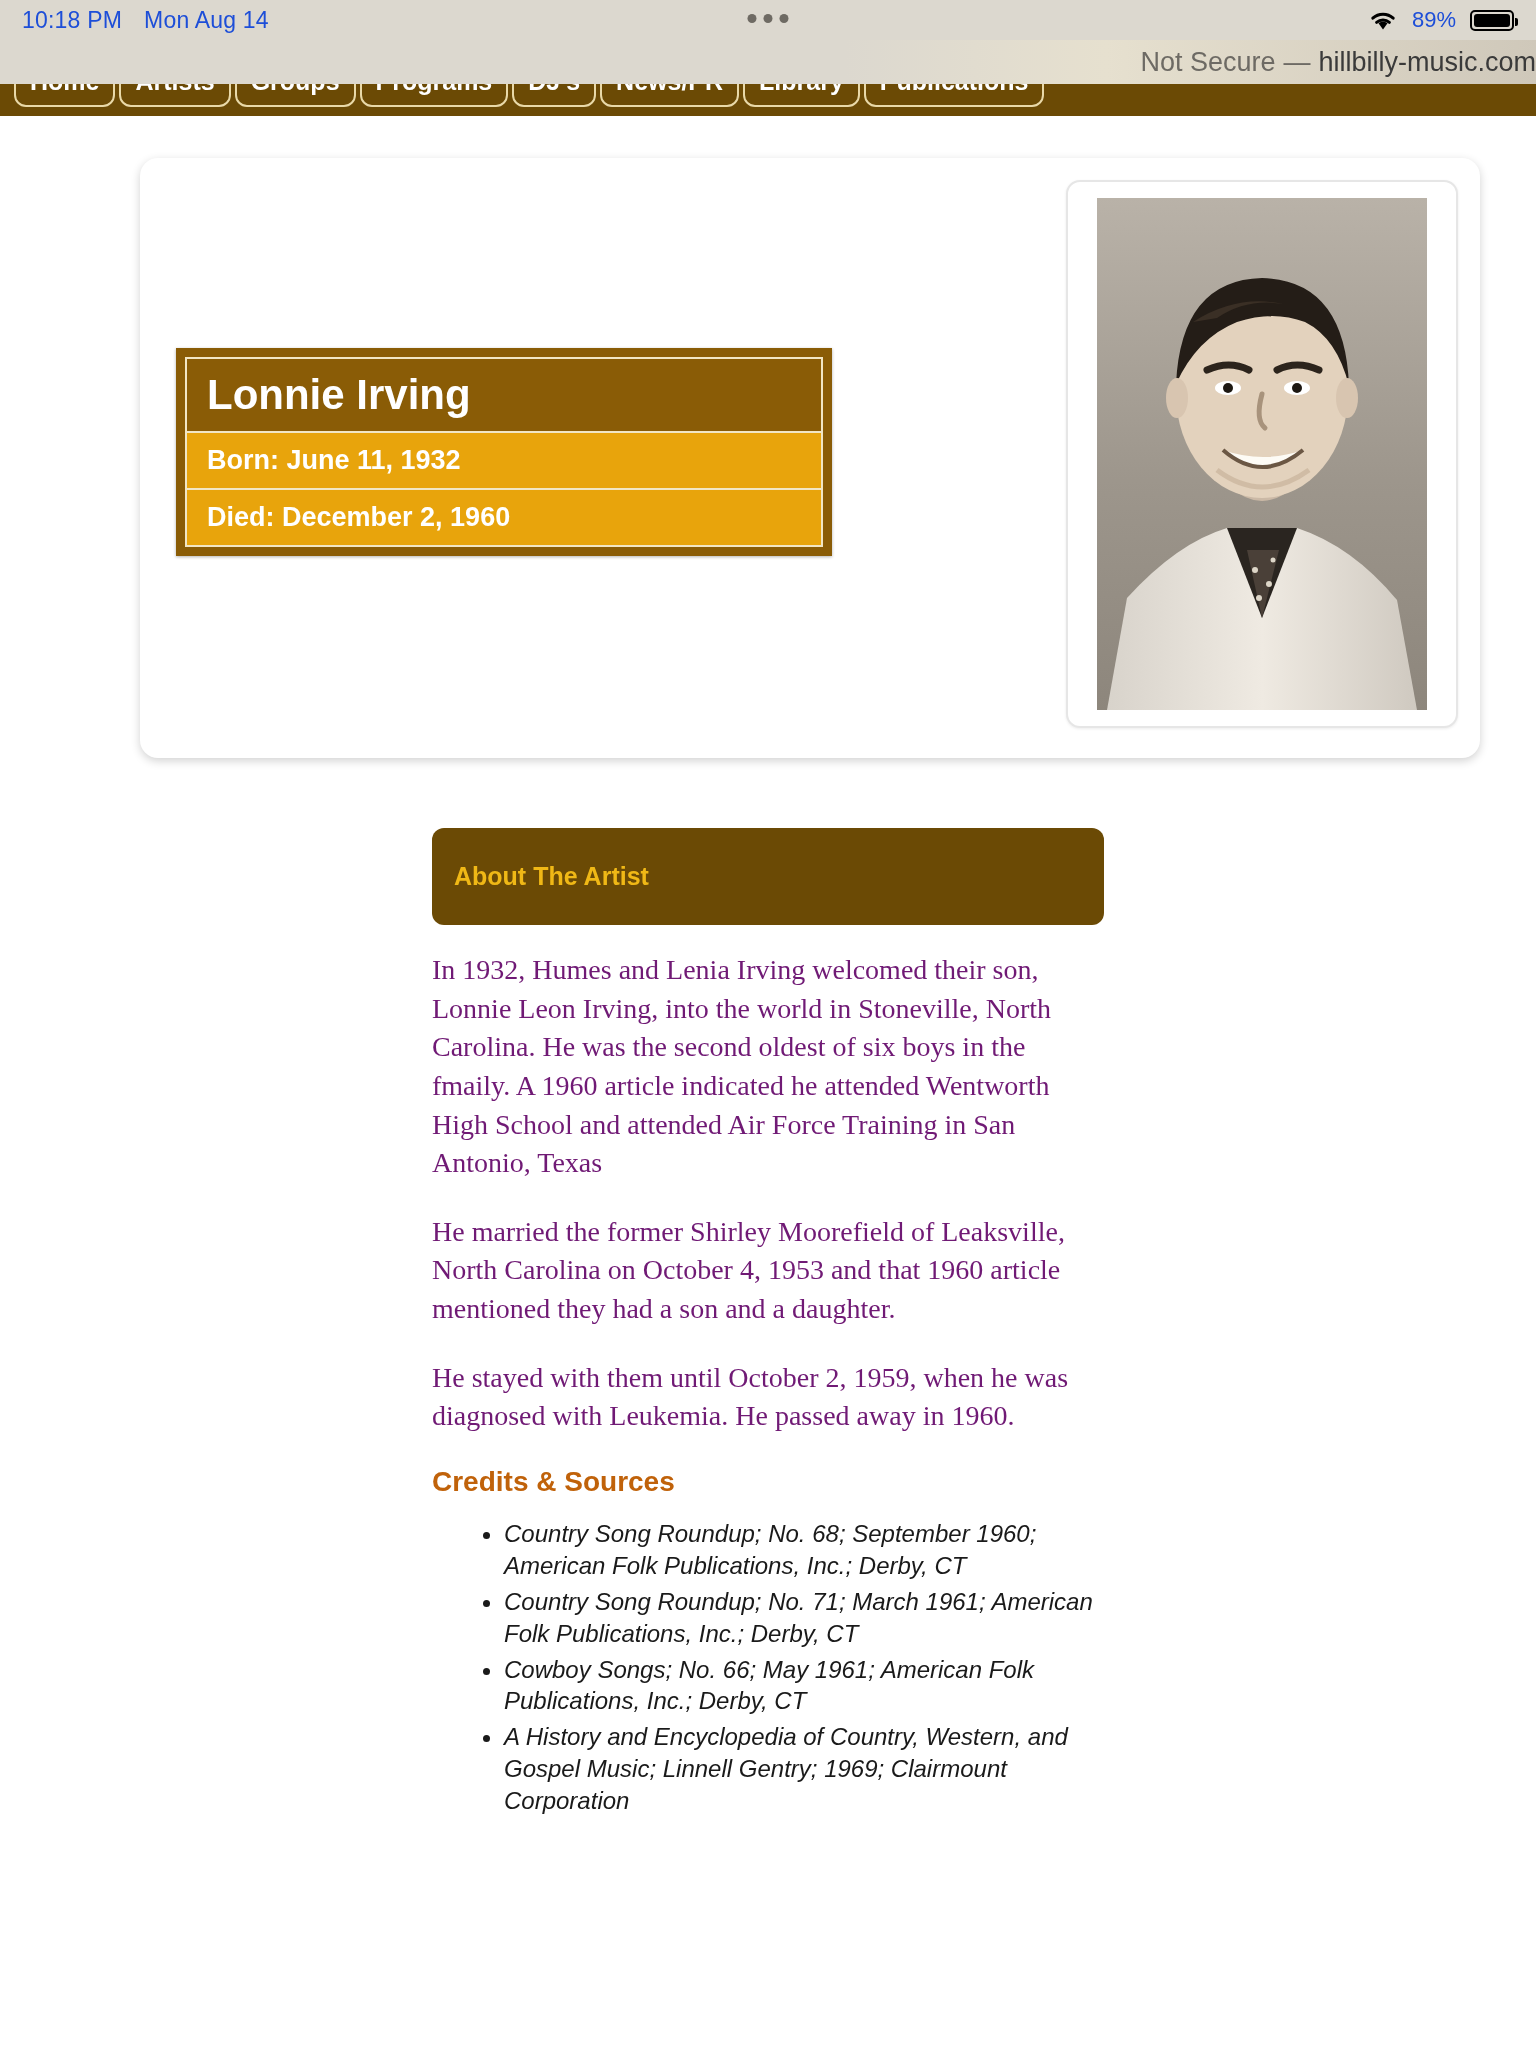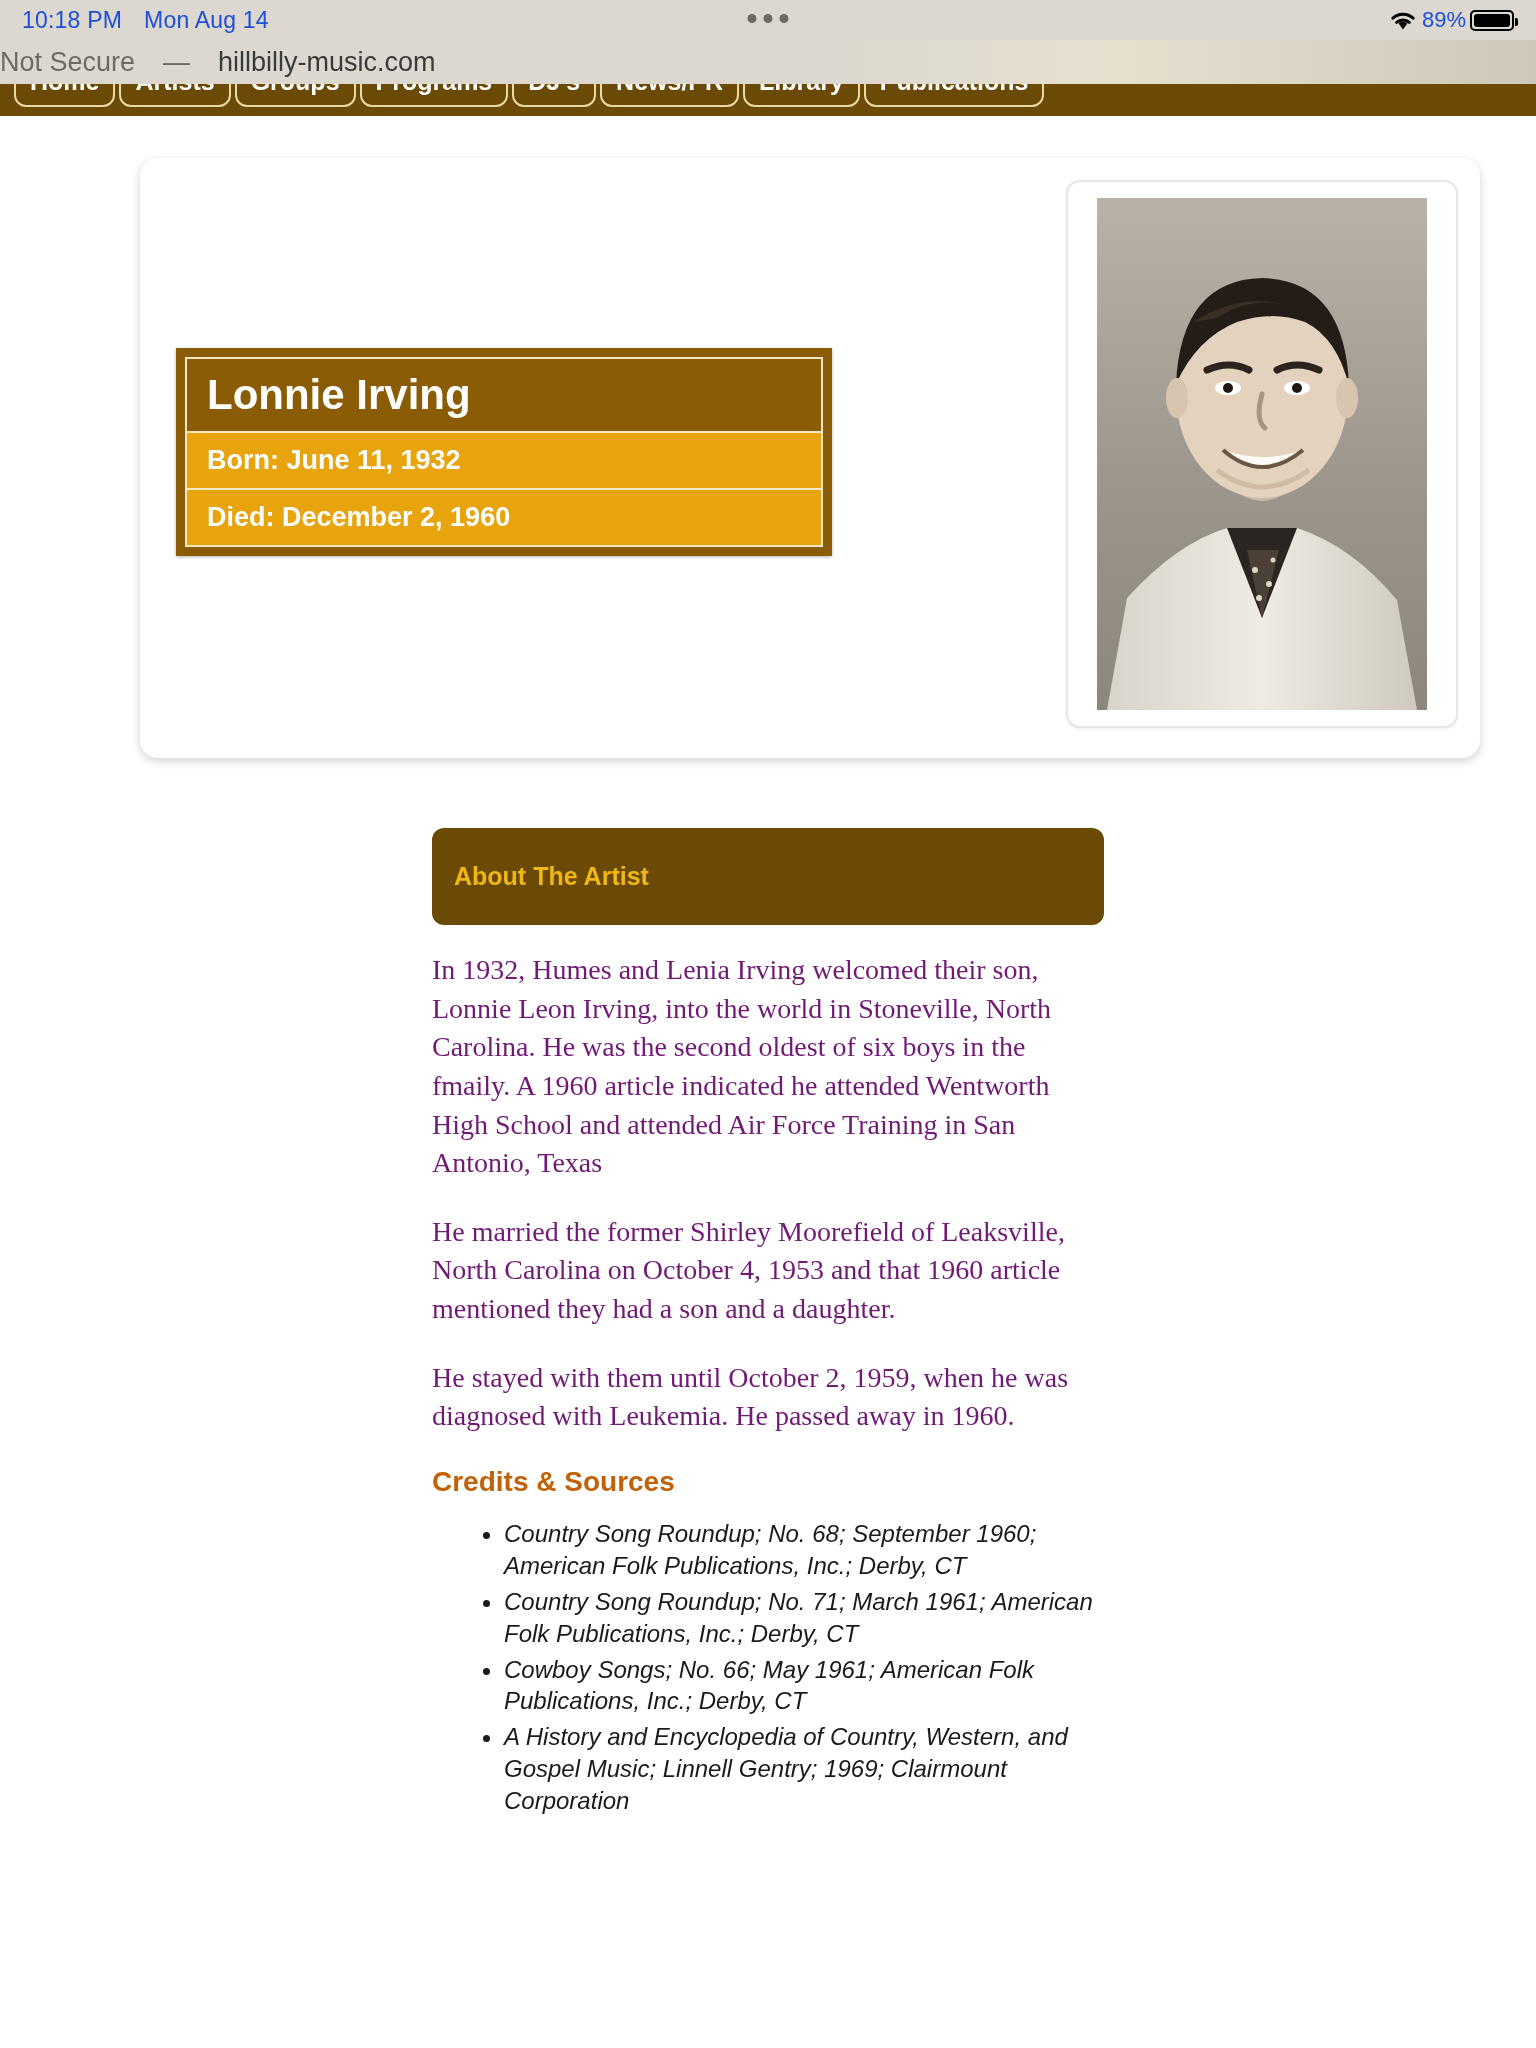--- a/index.html
+++ b/index.html
@@ -35,21 +35,21 @@
   }
   .statusbar .dots span {
     width: 9px; height: 9px; border-radius: 50%;
     background: #6e6a63;
     display: block;
   }
   .statusbar .right {
     margin-left: auto;
     display: flex;
     align-items: center;
-    gap: 4px;
+    gap: 14px;
   }
   .wifi-icon svg { display: block; }
   .battery {
     width: 44px; height: 21px;
     border: 2px solid #000;
     border-radius: 5px;
     position: relative;
     display: inline-block;
   }
   .battery::after {
@@ -68,24 +68,23 @@
     border-radius: 3px;
   }
   .battery-pct { font-size: 22px; }
 
   
   .urlbar {
     height: 44px;
     background: linear-gradient(to right, #dcd8cf 0%, #dcd8cf 55%, #e6e0cf 72%, #cfc8ba 100%);
     display: flex;
     align-items: center;
-    justify-content: flex-start;
+    justify-content: flex-end;
     font-size: 27px;
     color: #6d6a64;
-    gap: 20px;
   }
   .urlbar .host { color: #3a3a3a; }
 
   
   .navstrip {
     height: 32px;
     background: #6b4a05;
     position: relative;
     overflow: hidden;
   }

